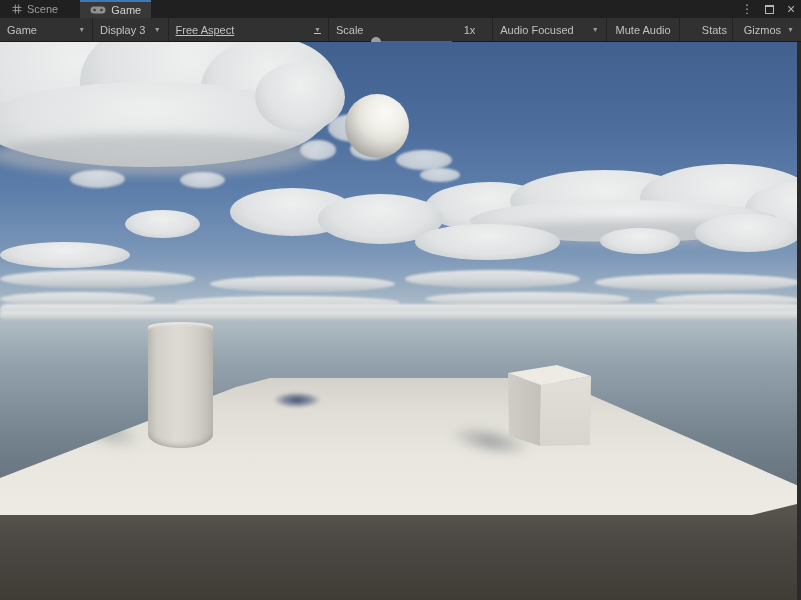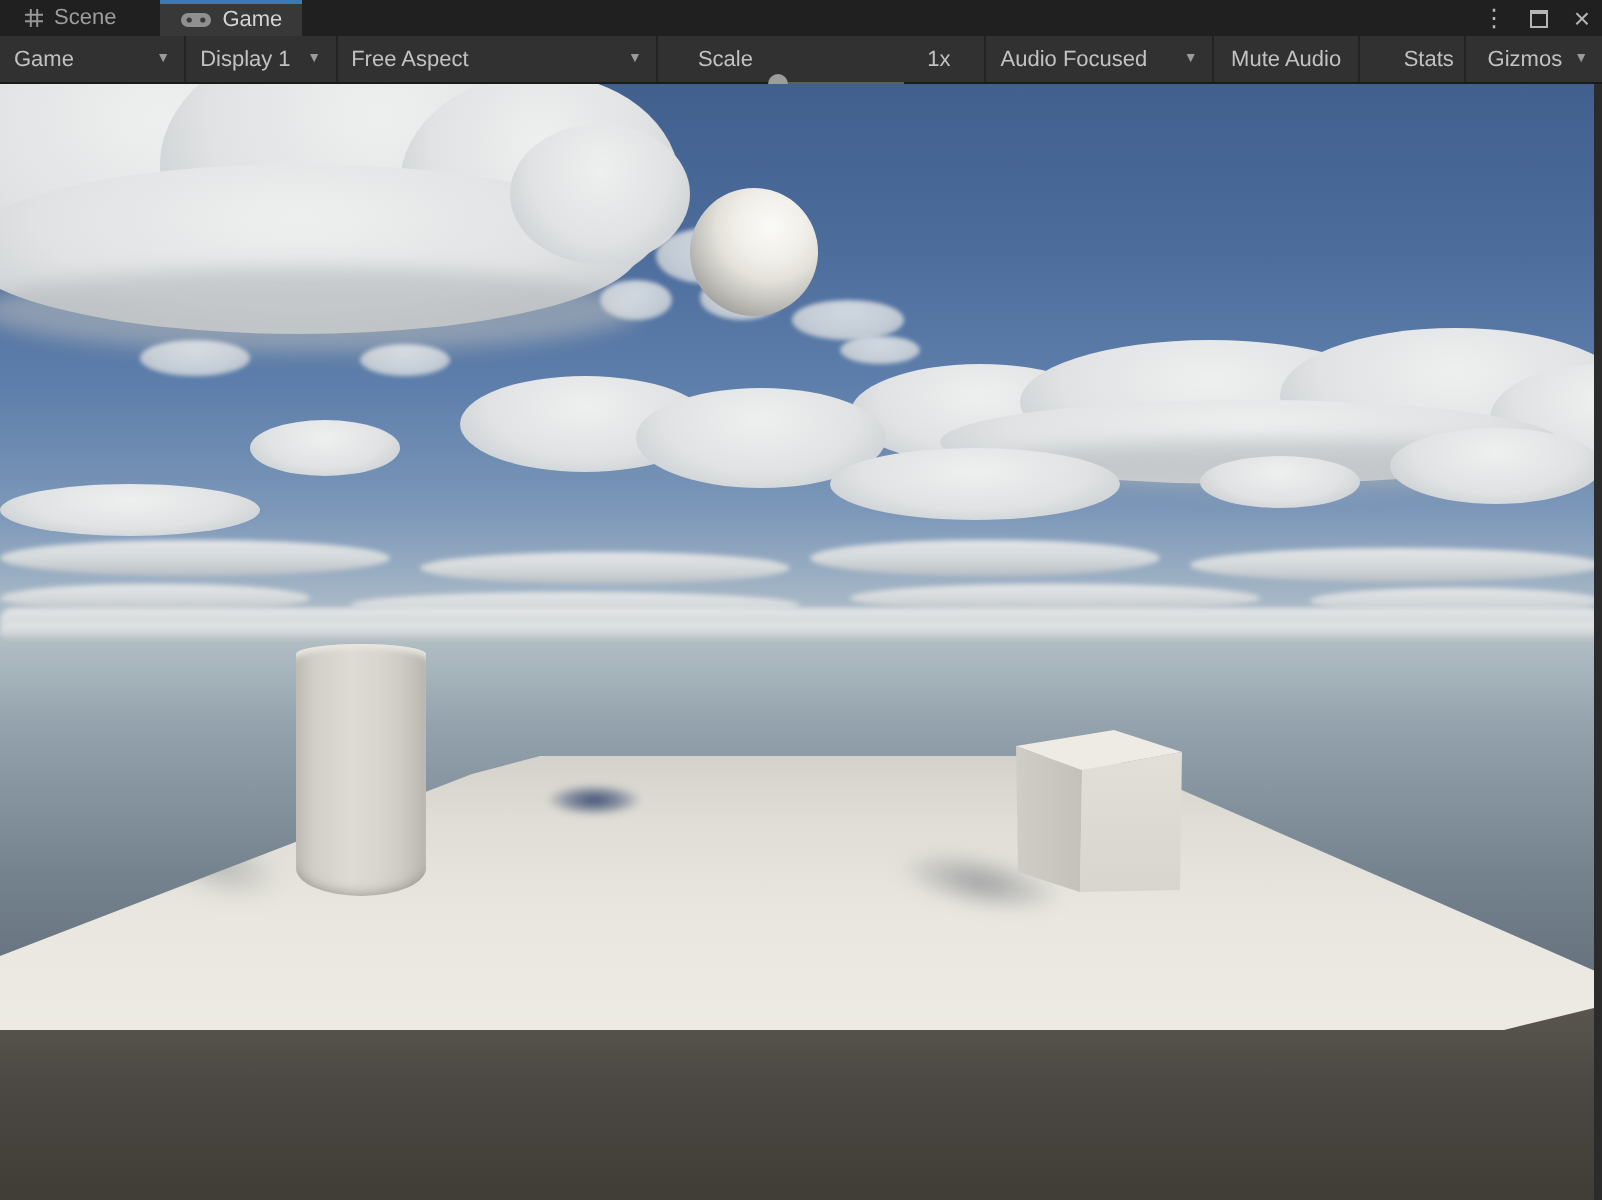--- a/index.html
+++ b/index.html
@@ -23,21 +23,21 @@
   
   .toolbar { position:absolute; left:0; top:18px; width:801px; height:24px;
              background:#313131; display:flex; align-items:stretch;
              border-bottom:1px solid #1a1a1a; font-size:11px; color:#c2c2c2; }
   .tb-seg { display:flex; align-items:center; justify-content:space-between;
             padding:0 7px; border-right:1px solid #232323; height:100%; }
   .tb-seg:last-child { border-right:none; }
   .tb-seg .arrow { font-size:7px; color:#9b9b9b; margin-left:6px; }
   .tb-seg.center { justify-content:center; }
   .scale-wrap { display:flex; align-items:center; width:100%; }
-  .scale-label { margin-right:6px;margin-left:13px; }
+  .scale-label { margin-right:6px; }
   .slider { position:relative; flex:1; height:100%; display:flex; align-items:center; }
   .slider .track { position:absolute; left:6px; right:4px; top:11px; height:2px; background:#5e5e5e; }
   .slider .knob { position:absolute; left:2px; top:7px; width:10px; height:10px;
                   border-radius:50%; background:#9d9d9d; }
   .scale-value { margin-left:8px; margin-right:10px; }
 
   
   .viewport { position:absolute; left:0; top:42px; width:801px; height:558px; overflow:hidden; }
   .sky { position:absolute; left:0; top:0; width:801px; height:276px;
          background:linear-gradient(180deg,#41608e 0%,#4b6b9b 28%,#5e7fab 55%,#7d98b9 78%,#a7b8c6 94%,#b9c5cb 100%); }
@@ -112,24 +112,24 @@
       <span class="ctl" style="font-size:14px;">×</span>
     </div>
   </div>
 
   <div class="toolbar">
     <div class="tb-seg" style="width:95px;">
       <span>Game</span>
         <span class="arrow">▼</span>
     </div>
     <div class="tb-seg" style="width:77px;">
-      <span>Display 1</span>
-        <span class="arrow">▼</span>
-    </div>
-    <div class="tb-seg" style="width:164px;">
+      <span>Display 3</span>
+        <span class="arrow">▼</span>
+    </div>
+    <div class="tb-seg" style="width:164px;text-decoration:underline;">
       <span>Free Aspect</span>
         <span class="arrow">▼</span>
     </div>
     <div class="tb-seg" style="width:168px;">
       <div class="scale-wrap">
         <span class="scale-label">Scale</span>
         <div class="slider">
           <span class="track"></span>
           <span class="knob"></span>
         </div>

